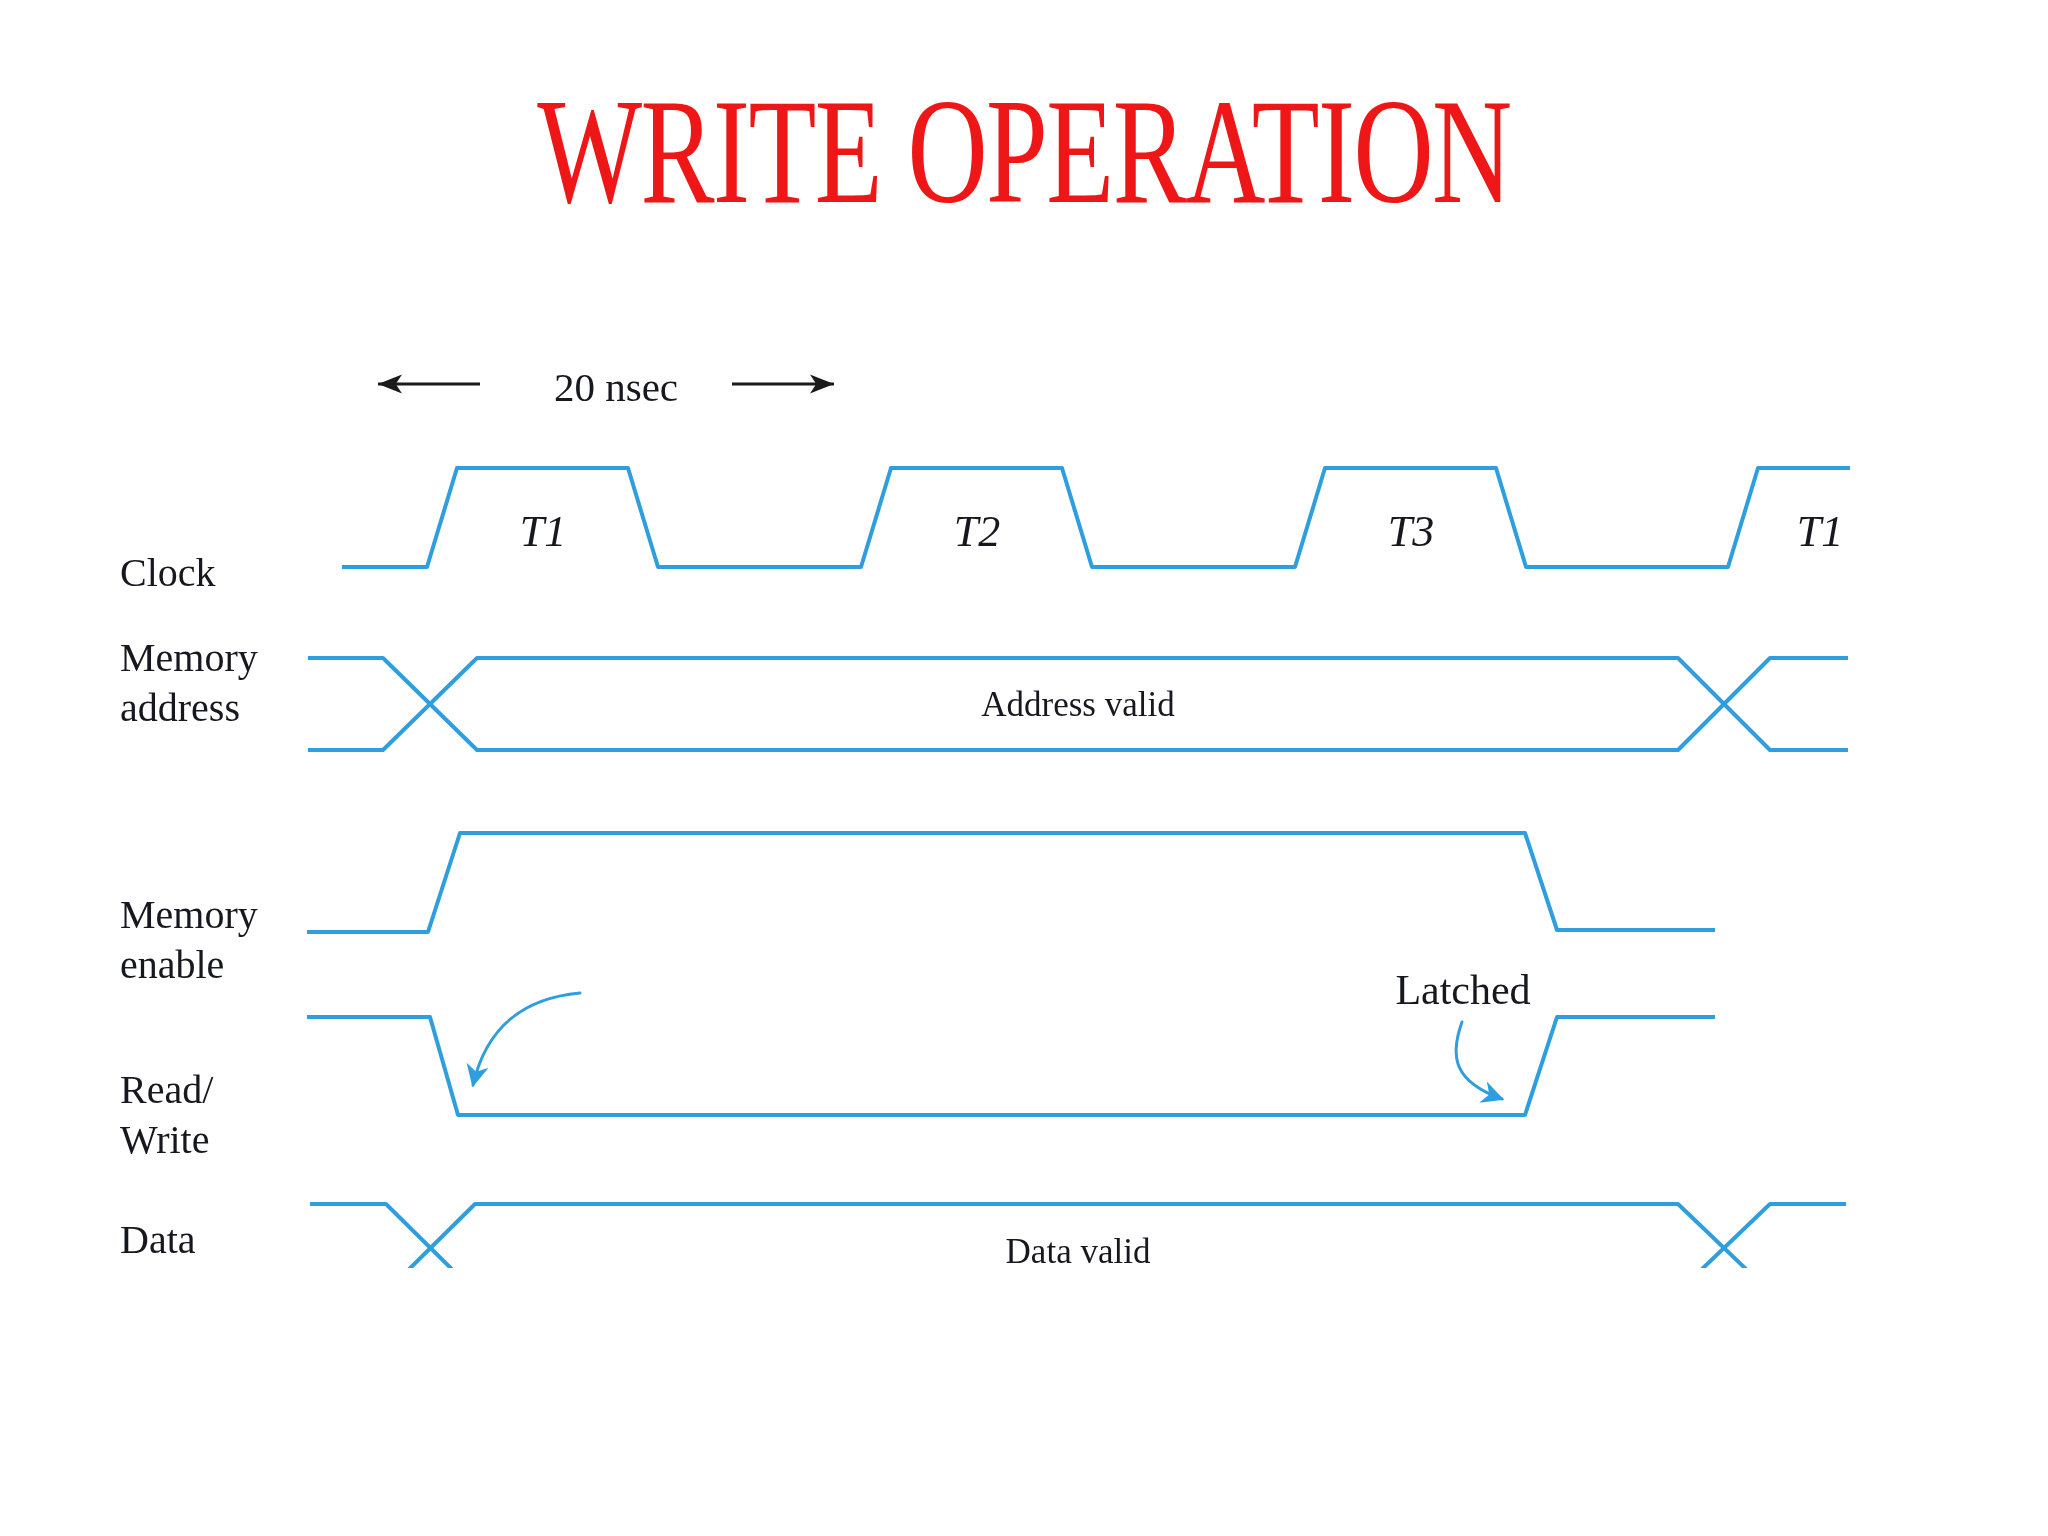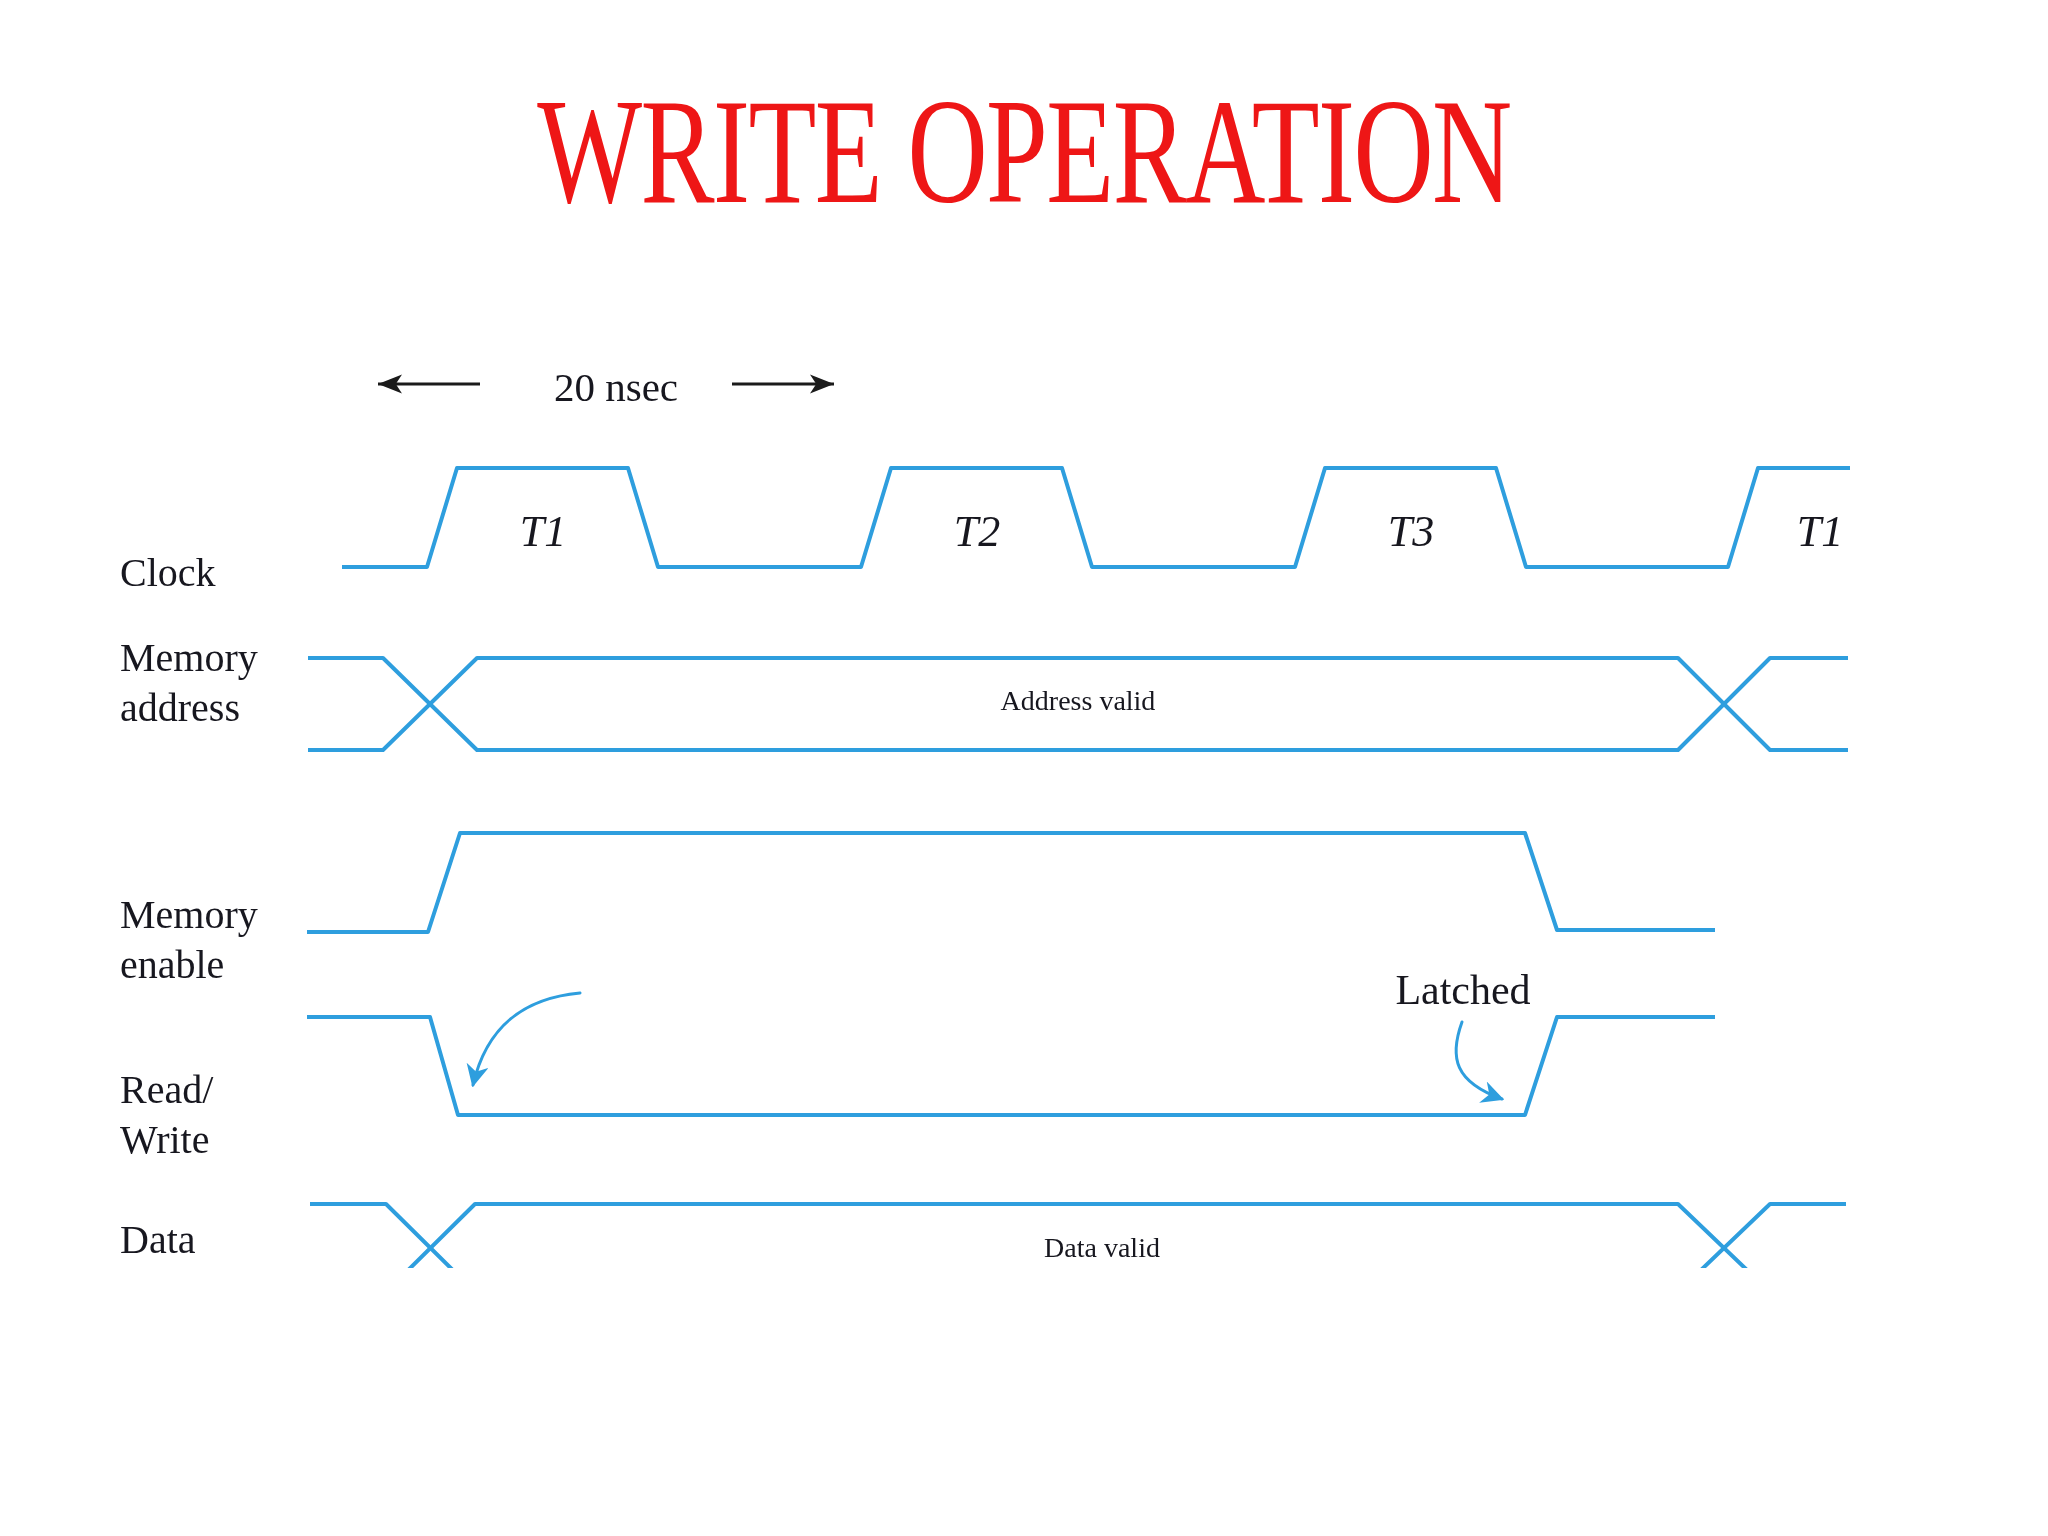--- a/index.html
+++ b/index.html
@@ -29,21 +29,21 @@
     position:absolute;left:0;top:76px;width:2048px;
     text-align:center;
     font-size:150px;line-height:1;
     color:var(--title-red);
     transform:scaleX(0.74);
     transform-origin:50% 50%;
     letter-spacing:-2px;
   }
   .row-label{font-size:40px;}
   .cycle-label{font-style:italic;font-size:44px;transform:translateX(-50%);margin-top:6px;}
-  .bus-label{font-size:28px;transform:translateX(-50%);}
+  .bus-label{font-size:35px;transform:translateX(-50%);}
   #period-label{font-size:41px;transform:translateX(-50%);}
   #annotation-initiate{font-size:41px;}
   #annotation-latched{font-size:42px;transform:translateX(-50%);}
   #figure-caption{font-size:43px;transform:translateX(-50%);}
 </style>
 </head>
 <body>
 
 <div id="slide">
 
@@ -96,16 +96,16 @@
 enable</div>
 
 
   <div class="txt" id="annotation-latched" style="left:1463px;top:964px;">Latched</div>
 
   <div class="txt row-label" style="left:120px;top:1065px;">Read/
 Write</div>
 
   <div class="txt row-label" style="left:120px;top:1215px;">Data
 input</div>
-  <div class="txt bus-label" style="left:1102px;top:1230px;font-family:Liberation Serif, serif;">Data valid</div>
+  <div class="txt bus-label" style="left:1078px;top:1230px;font-family:Liberation Serif, serif;">Data valid</div>
 
 
 </div>
 
 </body></html>

